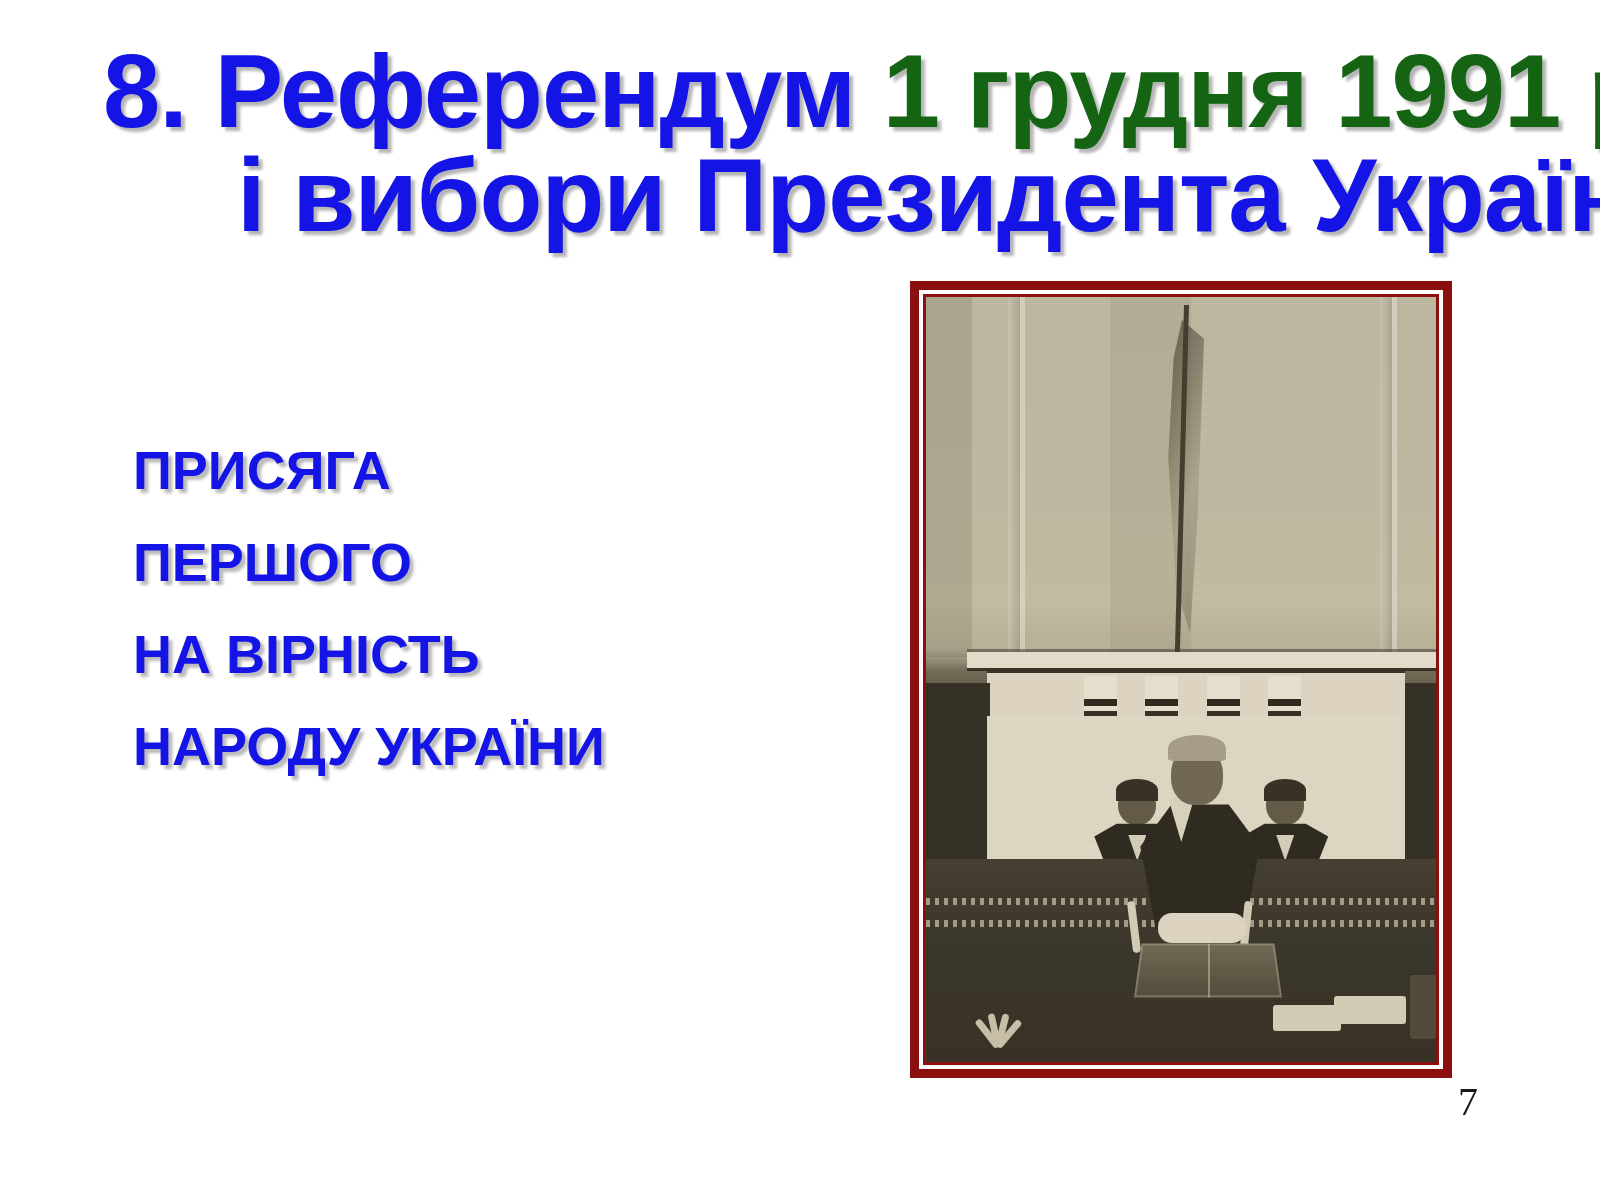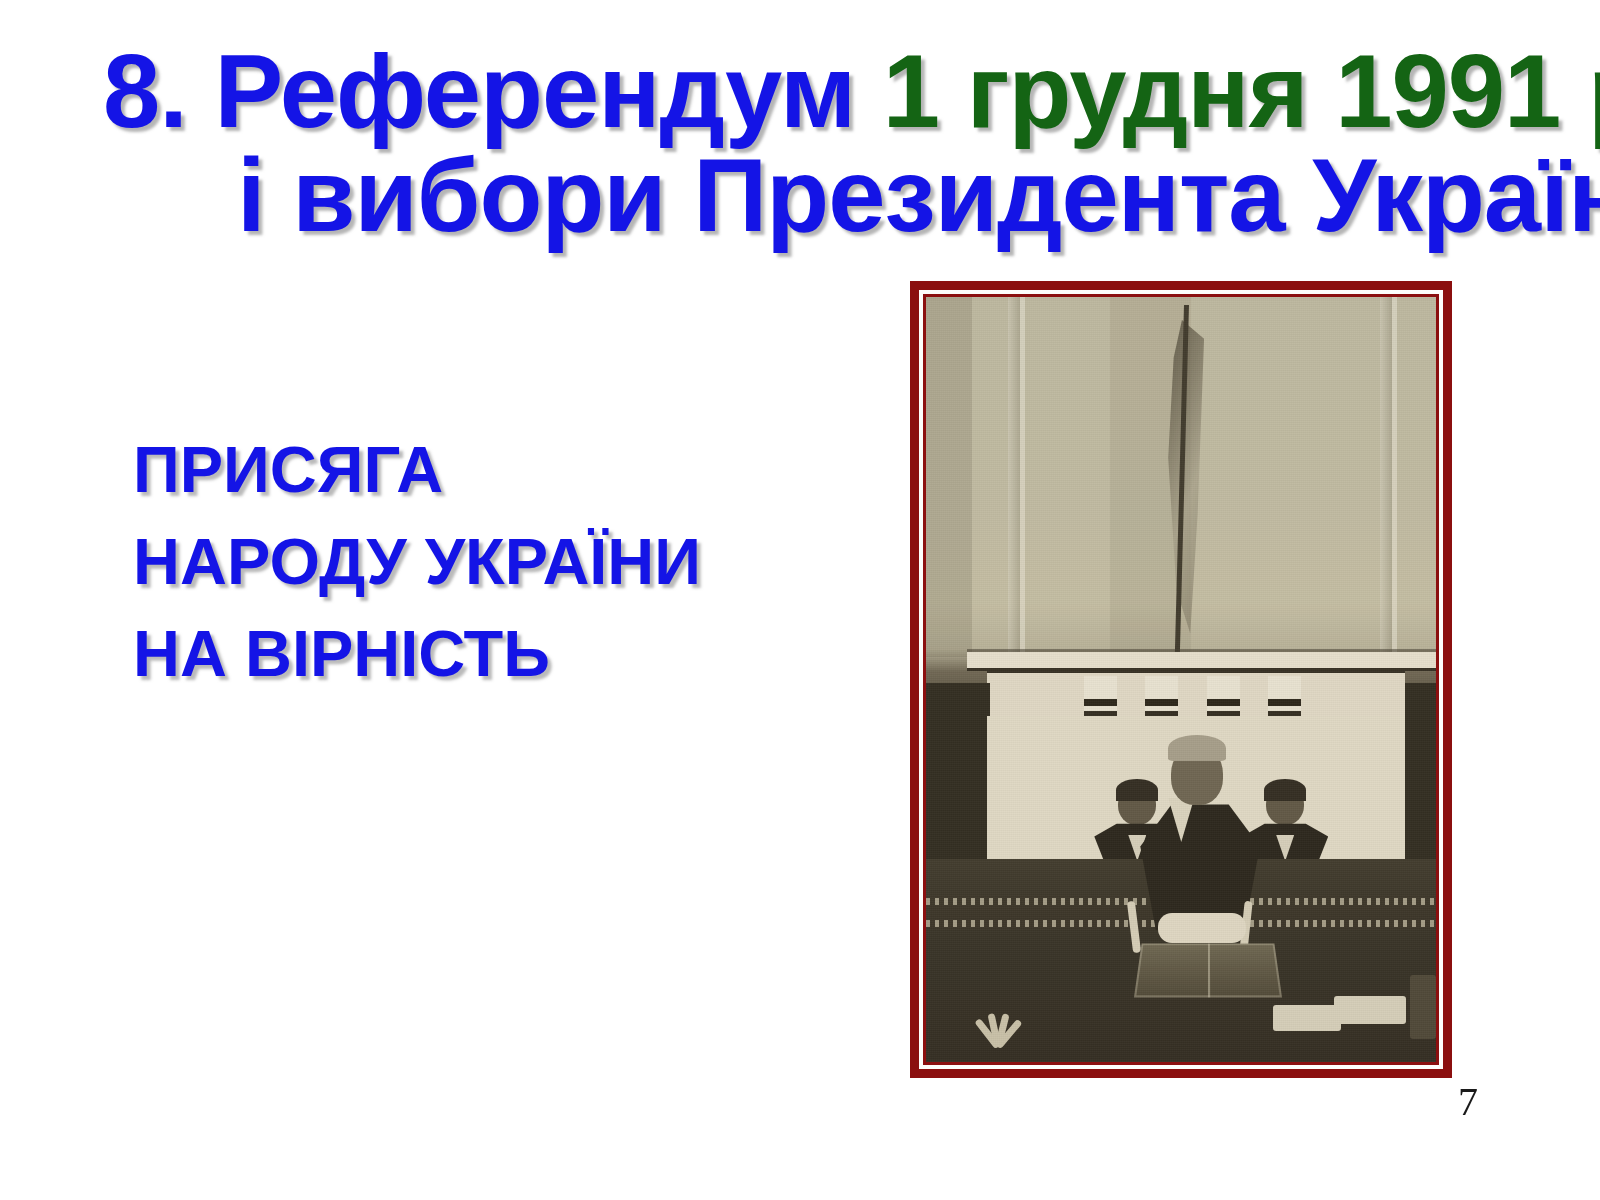--- a/index.html
+++ b/index.html
@@ -41,21 +41,21 @@
   
   #body-text {
     position: absolute;
     left: 133px;
     top: 424px;
     width: 760px;
   }
   .body-line {
     font-family: "Liberation Sans", sans-serif;
     font-weight: bold;
-    font-size: 65px;
+    font-size: 54px;
     line-height: 92px;
     color: #1414E6;
     white-space: nowrap;
     letter-spacing: 0px;
     text-shadow: 4px 4px 3px rgba(130,130,130,0.55);
   }
 
   
   #photo-frame {
     position: absolute;
@@ -355,22 +355,23 @@
 
 <div id="slide">
 
   <div id="title-block">
     <div class="title-line" id="title-line-1"><span class="t-blue">8. Референдум </span><span class="t-green">1 грудня 1991 р.</span></div>
     <div class="title-line t-blue" id="title-line-2">і вибори Президента України</div>
   </div>
 
   <div id="body-text">
     <div class="body-line">ПРИСЯГА</div>
+    <div class="body-line">ПЕРШОГО</div>
+    <div class="body-line">НА ВІРНІСТЬ</div>
     <div class="body-line">НАРОДУ УКРАЇНИ</div>
-    <div class="body-line">НА ВІРНІСТЬ</div>
   </div>
 
   <div id="photo-frame">
     <div id="photo-inner">
       <div id="photo-canvas">
 
         <div class="wall-shadow" style="left:0; width:9%;"></div>
         <div class="pilaster" style="left:16%; width:12px;"></div>
         <div class="pilaster" style="left:18.4%; width:5px; background:rgba(250,248,240,0.45);"></div>
         <div class="pilaster" style="left:89%; width:12px;"></div>

